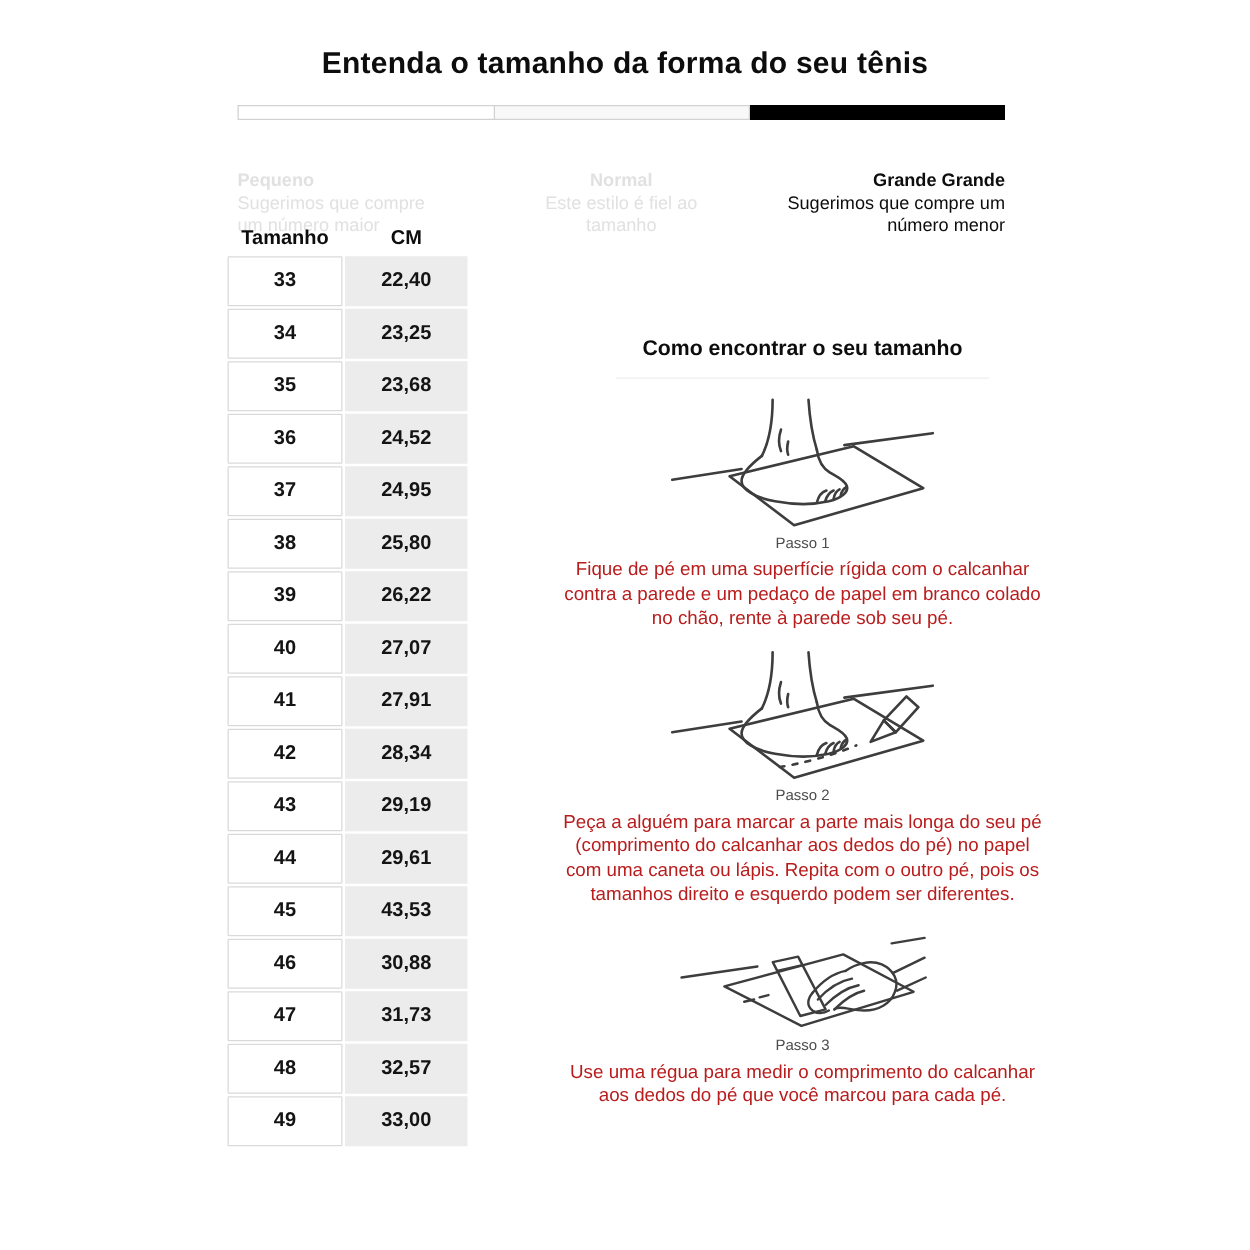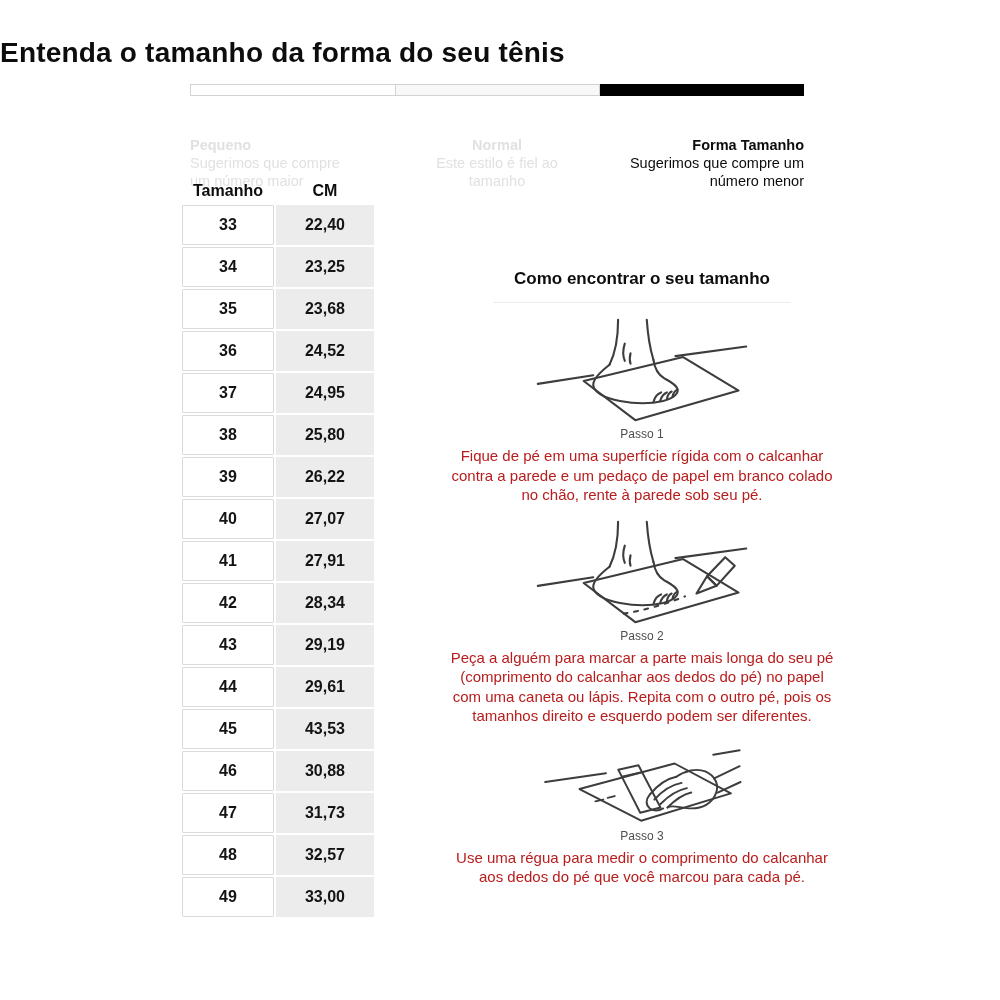--- a/index.html
+++ b/index.html
@@ -1,22 +1,22 @@
 <!DOCTYPE html>
 <html><head>
 <meta charset="utf-8">
 <style>
   * { margin:0; padding:0; box-sizing:border-box; }
   html,body { background:#fff; }
   body { font-family:"Liberation Sans","DejaVu Sans",sans-serif; color:#111; }
   .page { position:relative; width:1000px; height:1000px; background:#fff; overflow:hidden; }
 
   
-  .page-title { position:absolute; top:37px; left:0; right:0; 
-    font-size:28px; font-weight:bold; color:#0d0d0d; letter-spacing:.2px; }
+  .page-title { position:absolute; top:37px; left:0; right:0; text-align:center;
+    font-size:24px; font-weight:bold; color:#0d0d0d; letter-spacing:.2px; }
 
   
   .fit-bar { position:absolute; left:190px; top:84px; width:614px; height:12px; display:flex; }
   .fit-bar .seg { flex:1; }
   .seg-light-1 { background:#ffffff; border:1px solid #d2d2d2; }
   .seg-light-2 { background:#f8f8f8; border:1px solid #d2d2d2; border-left:none; }
   .seg-active  { background:#000000; }
 
   
   .fit-labels { position:absolute; left:190px; top:104px; width:614px; display:flex; }
@@ -70,21 +70,21 @@
   <div class="fit-labels">
     <div class="fit-col col-left inactive">
       <div class="fit-title">Pequeno</div>
       <div class="fit-desc">Sugerimos que compre um número maior</div>
     </div>
     <div class="fit-col col-mid inactive">
       <div class="fit-title">Normal</div>
       <div class="fit-desc">Este estilo é fiel ao tamanho</div>
     </div>
     <div class="fit-col col-right active">
-      <div class="fit-title">Forma Tamanho</div>
+      <div class="fit-title">Grande Grande</div>
       <div class="fit-desc">Sugerimos que compre um número menor</div>
     </div>
   </div>
 
   <div class="size-table">
     <div class="thead">
       <div class="th-size">Tamanho</div>
       <div class="th-cm">CM</div>
     </div>
     <div class="tbody">

